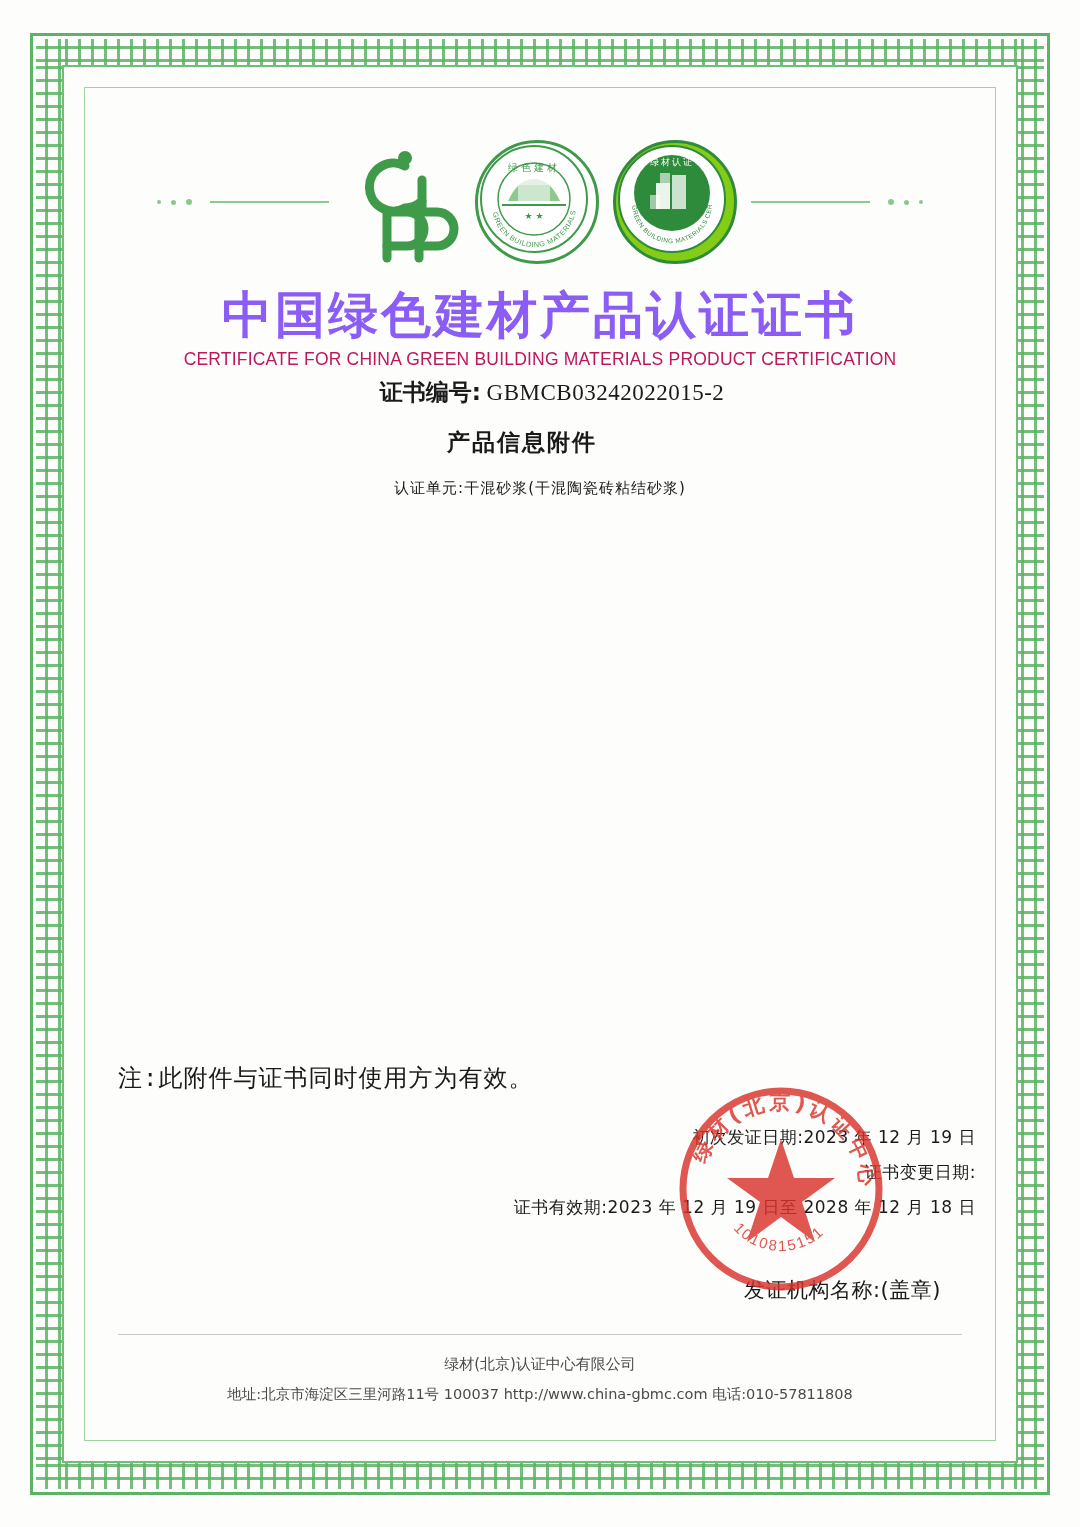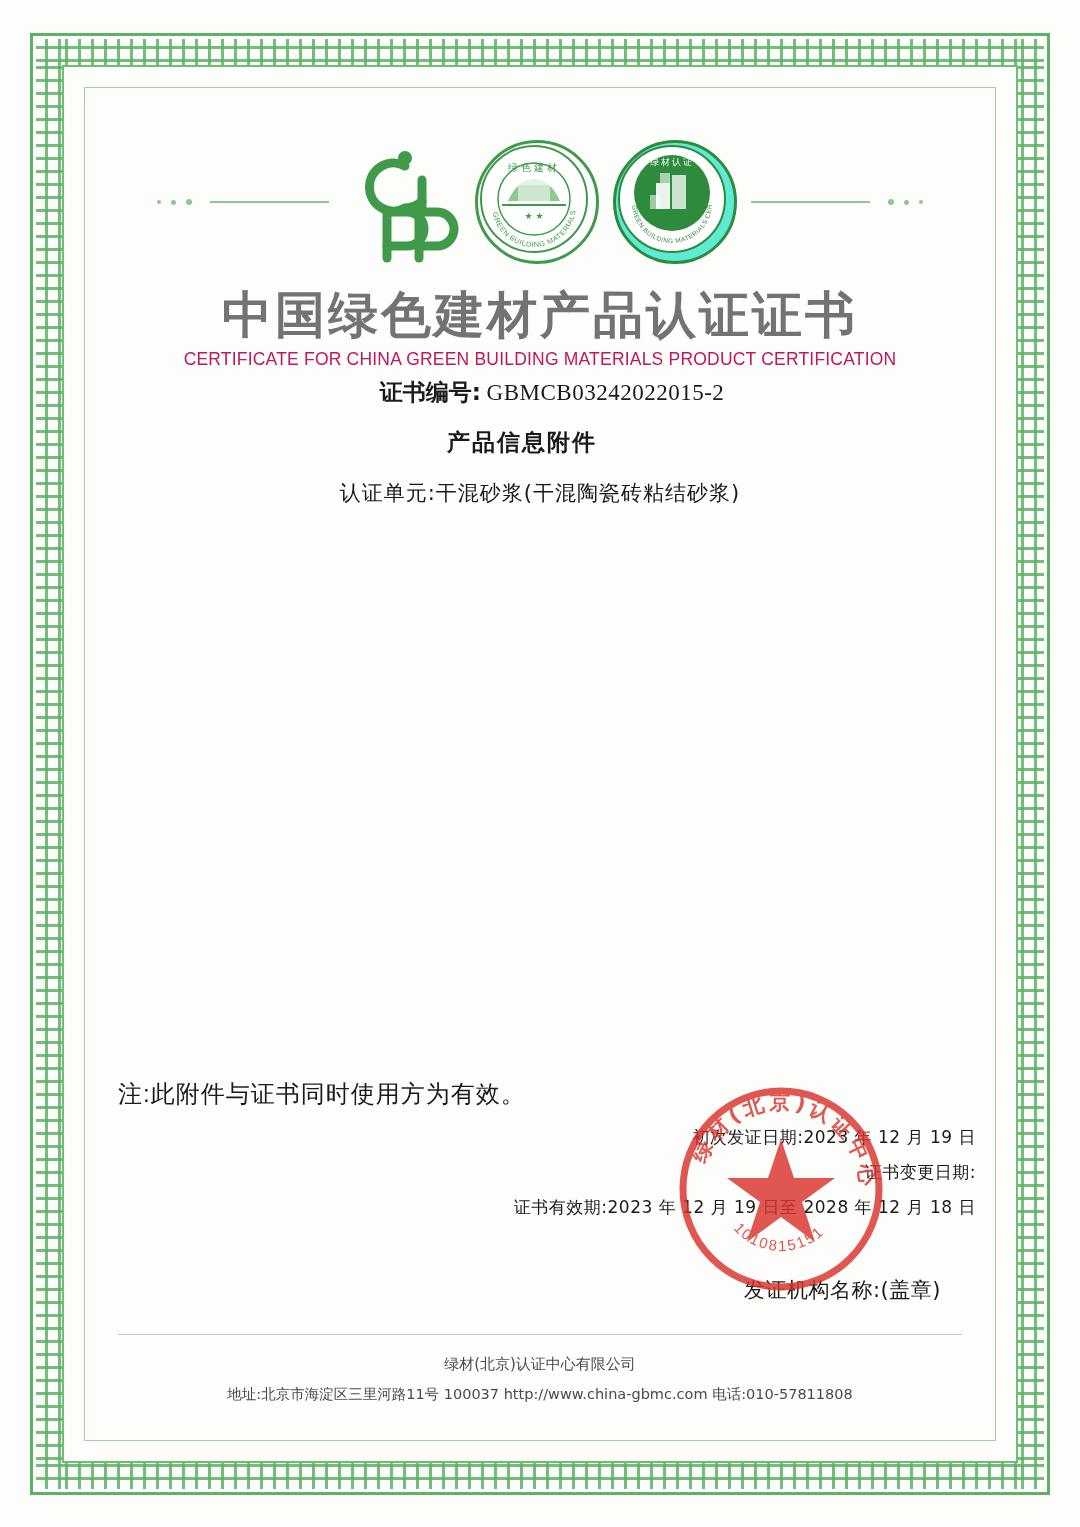--- a/index.html
+++ b/index.html
@@ -138,35 +138,35 @@
     border-radius: 50%;
     position: relative;
     overflow: hidden;
   }
   .seal-1 {
     border: 3px solid #3f9a4a;
     background: #ffffff;
   }
   .seal-2 {
     border: 3px solid #2e8b3c;
-    background: #5eead4;
+    background: #84cc16;
     margin-left: 8px;
   }
 
   
   .title-cn {
     position: absolute;
     left: 0; top: 195px;
     width: 912px;
     text-align: center;
     font-family: "DejaVu Sans", "Liberation Sans", sans-serif;
     font-weight: bold;
     font-size: 50px;
     letter-spacing: 3px;
-    color: #737373;
+    color: #8b5cf6;
   }
   .title-en {
     position: absolute;
     left: 0; top: 262px;
     width: 912px;
     text-align: center;
     font-family: "Liberation Sans", sans-serif;
     font-size: 17.5px;
     letter-spacing: 0.2px;
     color: #be185d;
@@ -190,21 +190,21 @@
     font-weight: bold;
     font-size: 23px;
     letter-spacing: 2px;
   }
   .unit-line {
     position: absolute;
     left: 0; top: 392px;
     width: 912px;
     text-align: center;
     font-family: "DejaVu Sans", sans-serif;
-    font-size: 21px;
+    font-size: 15px;
     letter-spacing: 1px;
   }
 
   
   .prod-table {
     position: absolute;
     left: 30px; top: 453px;
     width: 848px;
     border-collapse: collapse;
     table-layout: fixed;
@@ -229,24 +229,23 @@
   .col-1 { width: 200px; }
   .col-2 { width: 314px; }
   .col-3 { width: 204px; }
   .col-4 { width: 130px; }
   .mono-val { font-family: "Liberation Serif", serif; font-size: 18px; }
 
   
   .note {
     position: absolute;
     left: 34px; top: 975px;
-    font-family: Liberation Sans, sans-serif;
+    font-family: Liberation Mono, monospace;
     font-size: 24px;
     letter-spacing: 1px;
-    margin-top: 16px;
   }
 
   
   .dates {
     position: absolute;
     right: 20px;
     top: 1033px;
     text-align: right;
     font-family: "DejaVu Sans", sans-serif;
     font-size: 17px;

